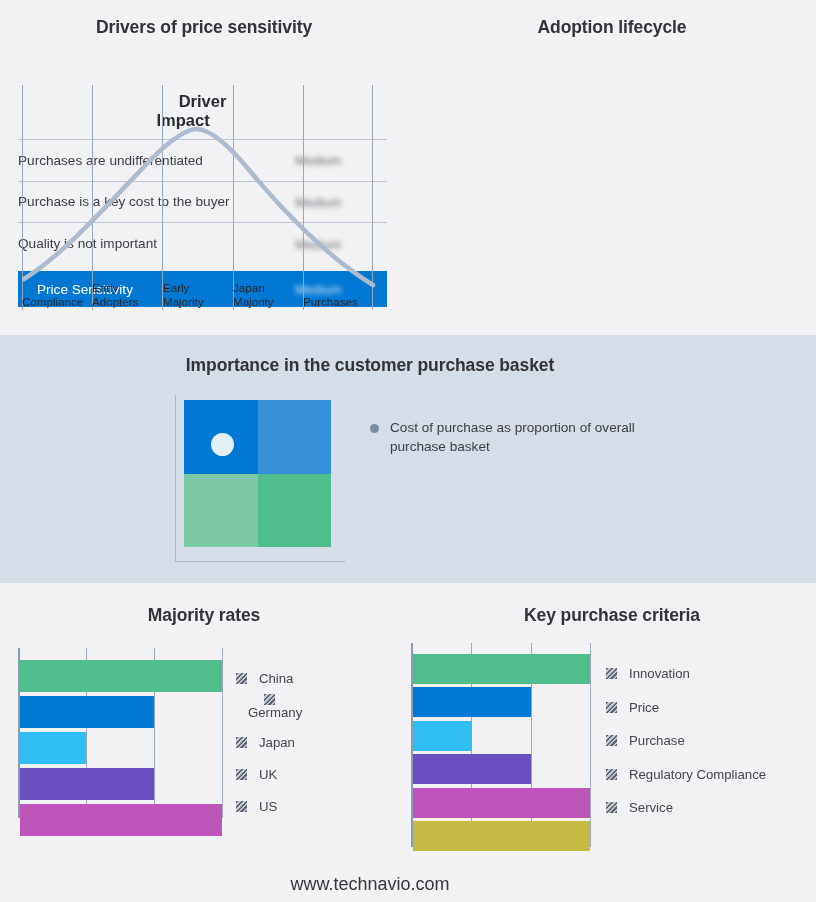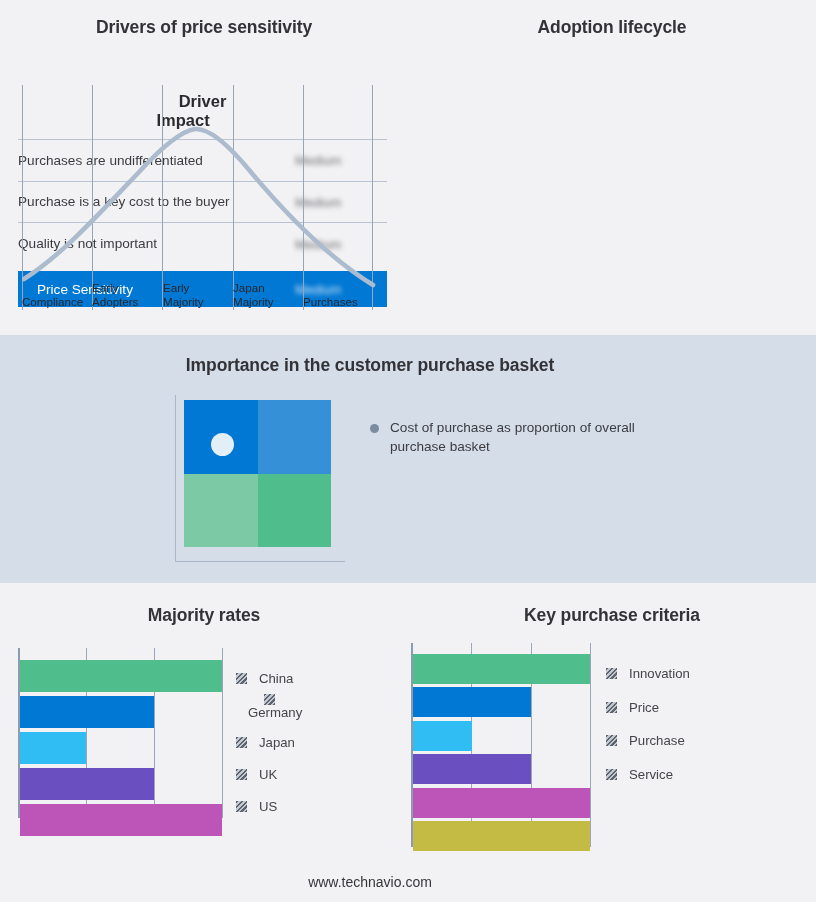--- a/index.html
+++ b/index.html
@@ -134,21 +134,21 @@
       -45deg,
       #5d6470 0px, #5d6470 1.6px,
       #c2c7d0 1.6px, #c2c7d0 3.4px
     );
   }
   .bc-ltext { margin-left: 12px; font-size: 13.2px; color: #45454a; white-space: nowrap; }
 
   
   #footer {
     position: absolute; left: 0; top: 874px; width: 740px;
-    text-align: center; font-size: 14px; color: #36363a;
+    text-align: center; font-size: 18px; color: #36363a;
   }
 </style>
 </head>
 <body>
 
 <div class="page">
 
   <div class="band-mid"></div>
 
   <div id="drivers-panel"></div>
@@ -316,19 +316,23 @@
     <div class="bc-lrow" style="height:33.5px;">
       <span class="bc-swatch"></span>
       <span class="bc-ltext">Price</span>
     </div>
     <div class="bc-lrow" style="height:33.5px;">
       <span class="bc-swatch"></span>
       <span class="bc-ltext">Purchase</span>
     </div>
     <div class="bc-lrow" style="height:33.5px;">
       <span class="bc-swatch"></span>
+      <span class="bc-ltext">Regulatory Compliance</span>
+    </div>
+    <div class="bc-lrow" style="height:33.5px;">
+      <span class="bc-swatch"></span>
       <span class="bc-ltext">Service</span>
     </div>
   </div>
 
   <div id="footer">www.technavio.com</div>
 
 </div>
 
 </body></html>

